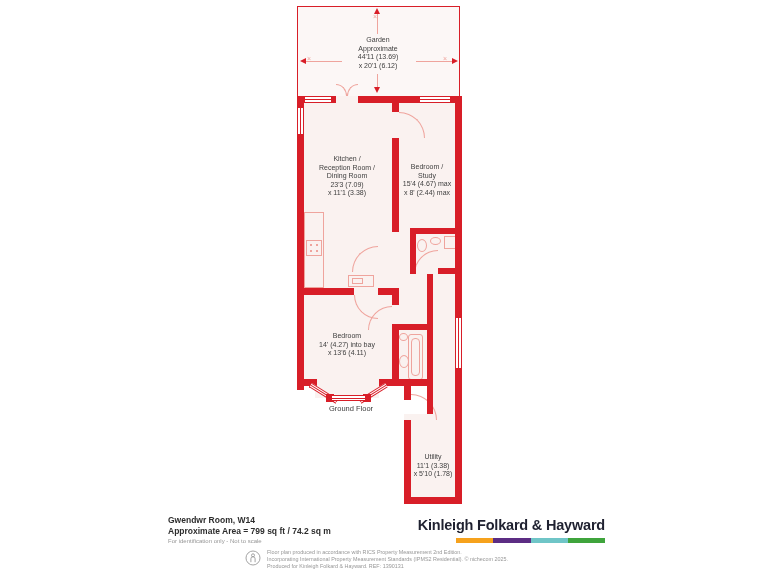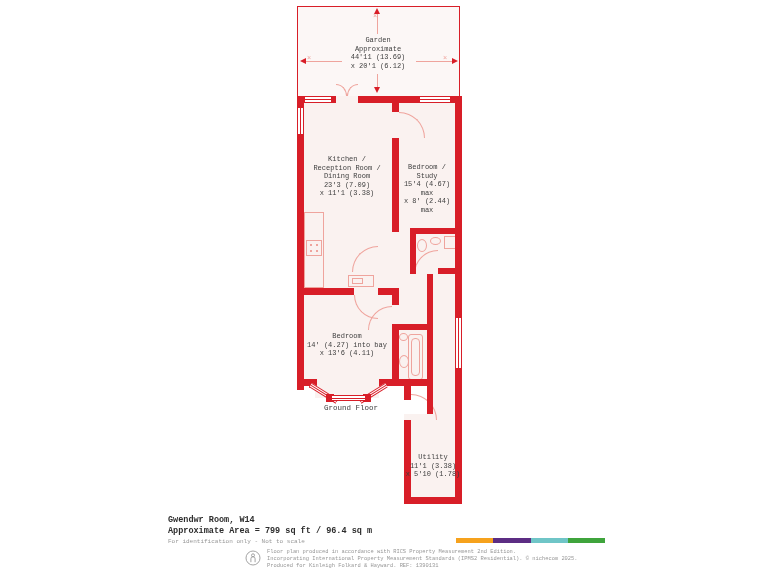--- a/index.html
+++ b/index.html
@@ -1,17 +1,17 @@
 <!DOCTYPE html>
 <html style="--wall-red: #D81E28; --fixture-red: #EFA49D; --room-fill: #FAF2F0; --garden-fill: #FCF7F6; --label-text: #3E3E3E; --brand-text: #1F2130; --footer-text: #2D2D2D; --muted-text: #979797; --bar-orange: #F6A21D; --bar-purple: #5C2D83; --bar-teal: #6FC5C7; --bar-green: #3FA43C;"><head>
 <meta charset="utf-8">
 <style>
   html,body{margin:0;padding:0;background:#fff;}
   #canvas{position:relative;width:768px;height:576px;background:#fff;overflow:hidden;
-          font-family:Liberation Mono, monospace;}
+          font-family:Liberation Sans, sans-serif;}
   
   .fill{position:absolute;background:var(--room-fill);}
   .garden-rect{position:absolute;border:1.5px solid var(--wall-red);background:var(--garden-fill);}
   
   .w{position:absolute;background:var(--wall-red);}
   
   .win-h{position:absolute;background:#fff;border-top:1.3px solid var(--wall-red);
          border-bottom:1.3px solid var(--wall-red);box-sizing:border-box;
          background-image:linear-gradient(var(--wall-red),var(--wall-red));
          background-size:100% 1px;background-position:center;background-repeat:no-repeat;}
@@ -179,24 +179,25 @@
   </div>
   <div class="rlabel" style="left:403px;top:453px;width:60px;">
     <div>Utility</div>
     <div>11'1 (3.38)</div>
     <div>x 5'10 (1.78)</div>
   </div>
   <div class="floorlabel" style="left:301px;top:404px;width:100px;">Ground Floor</div>
 
   <div class="addr">
     <div class="l1">Gwendwr Room, W14</div>
-    <div class="l2">Approximate Area = 799 sq ft / 96.4 sq m</div>
+    <div class="l2">Approximate Area = 799 sq ft / 74.2 sq m</div>
     <div class="l3">For identification only - Not to scale</div>
   </div>
 
+  <div class="brand">Kinleigh Folkard &amp; Hayward</div>
   <div class="brandbar">
     <div style="background-color: rgb(246, 162, 29);"></div>
     <div style="background-color: rgb(92, 45, 131);"></div>
     <div style="background-color: rgb(111, 197, 199);"></div>
     <div style="background-color: rgb(63, 164, 60);"></div>
   </div>
 
   <div class="disc-icon">
     <svg width="16" height="16" viewBox="0 0 16 16">
       <circle cx="8" cy="8" r="7" fill="none" stroke="#9a9a9a" stroke-width="0.9"></circle>

